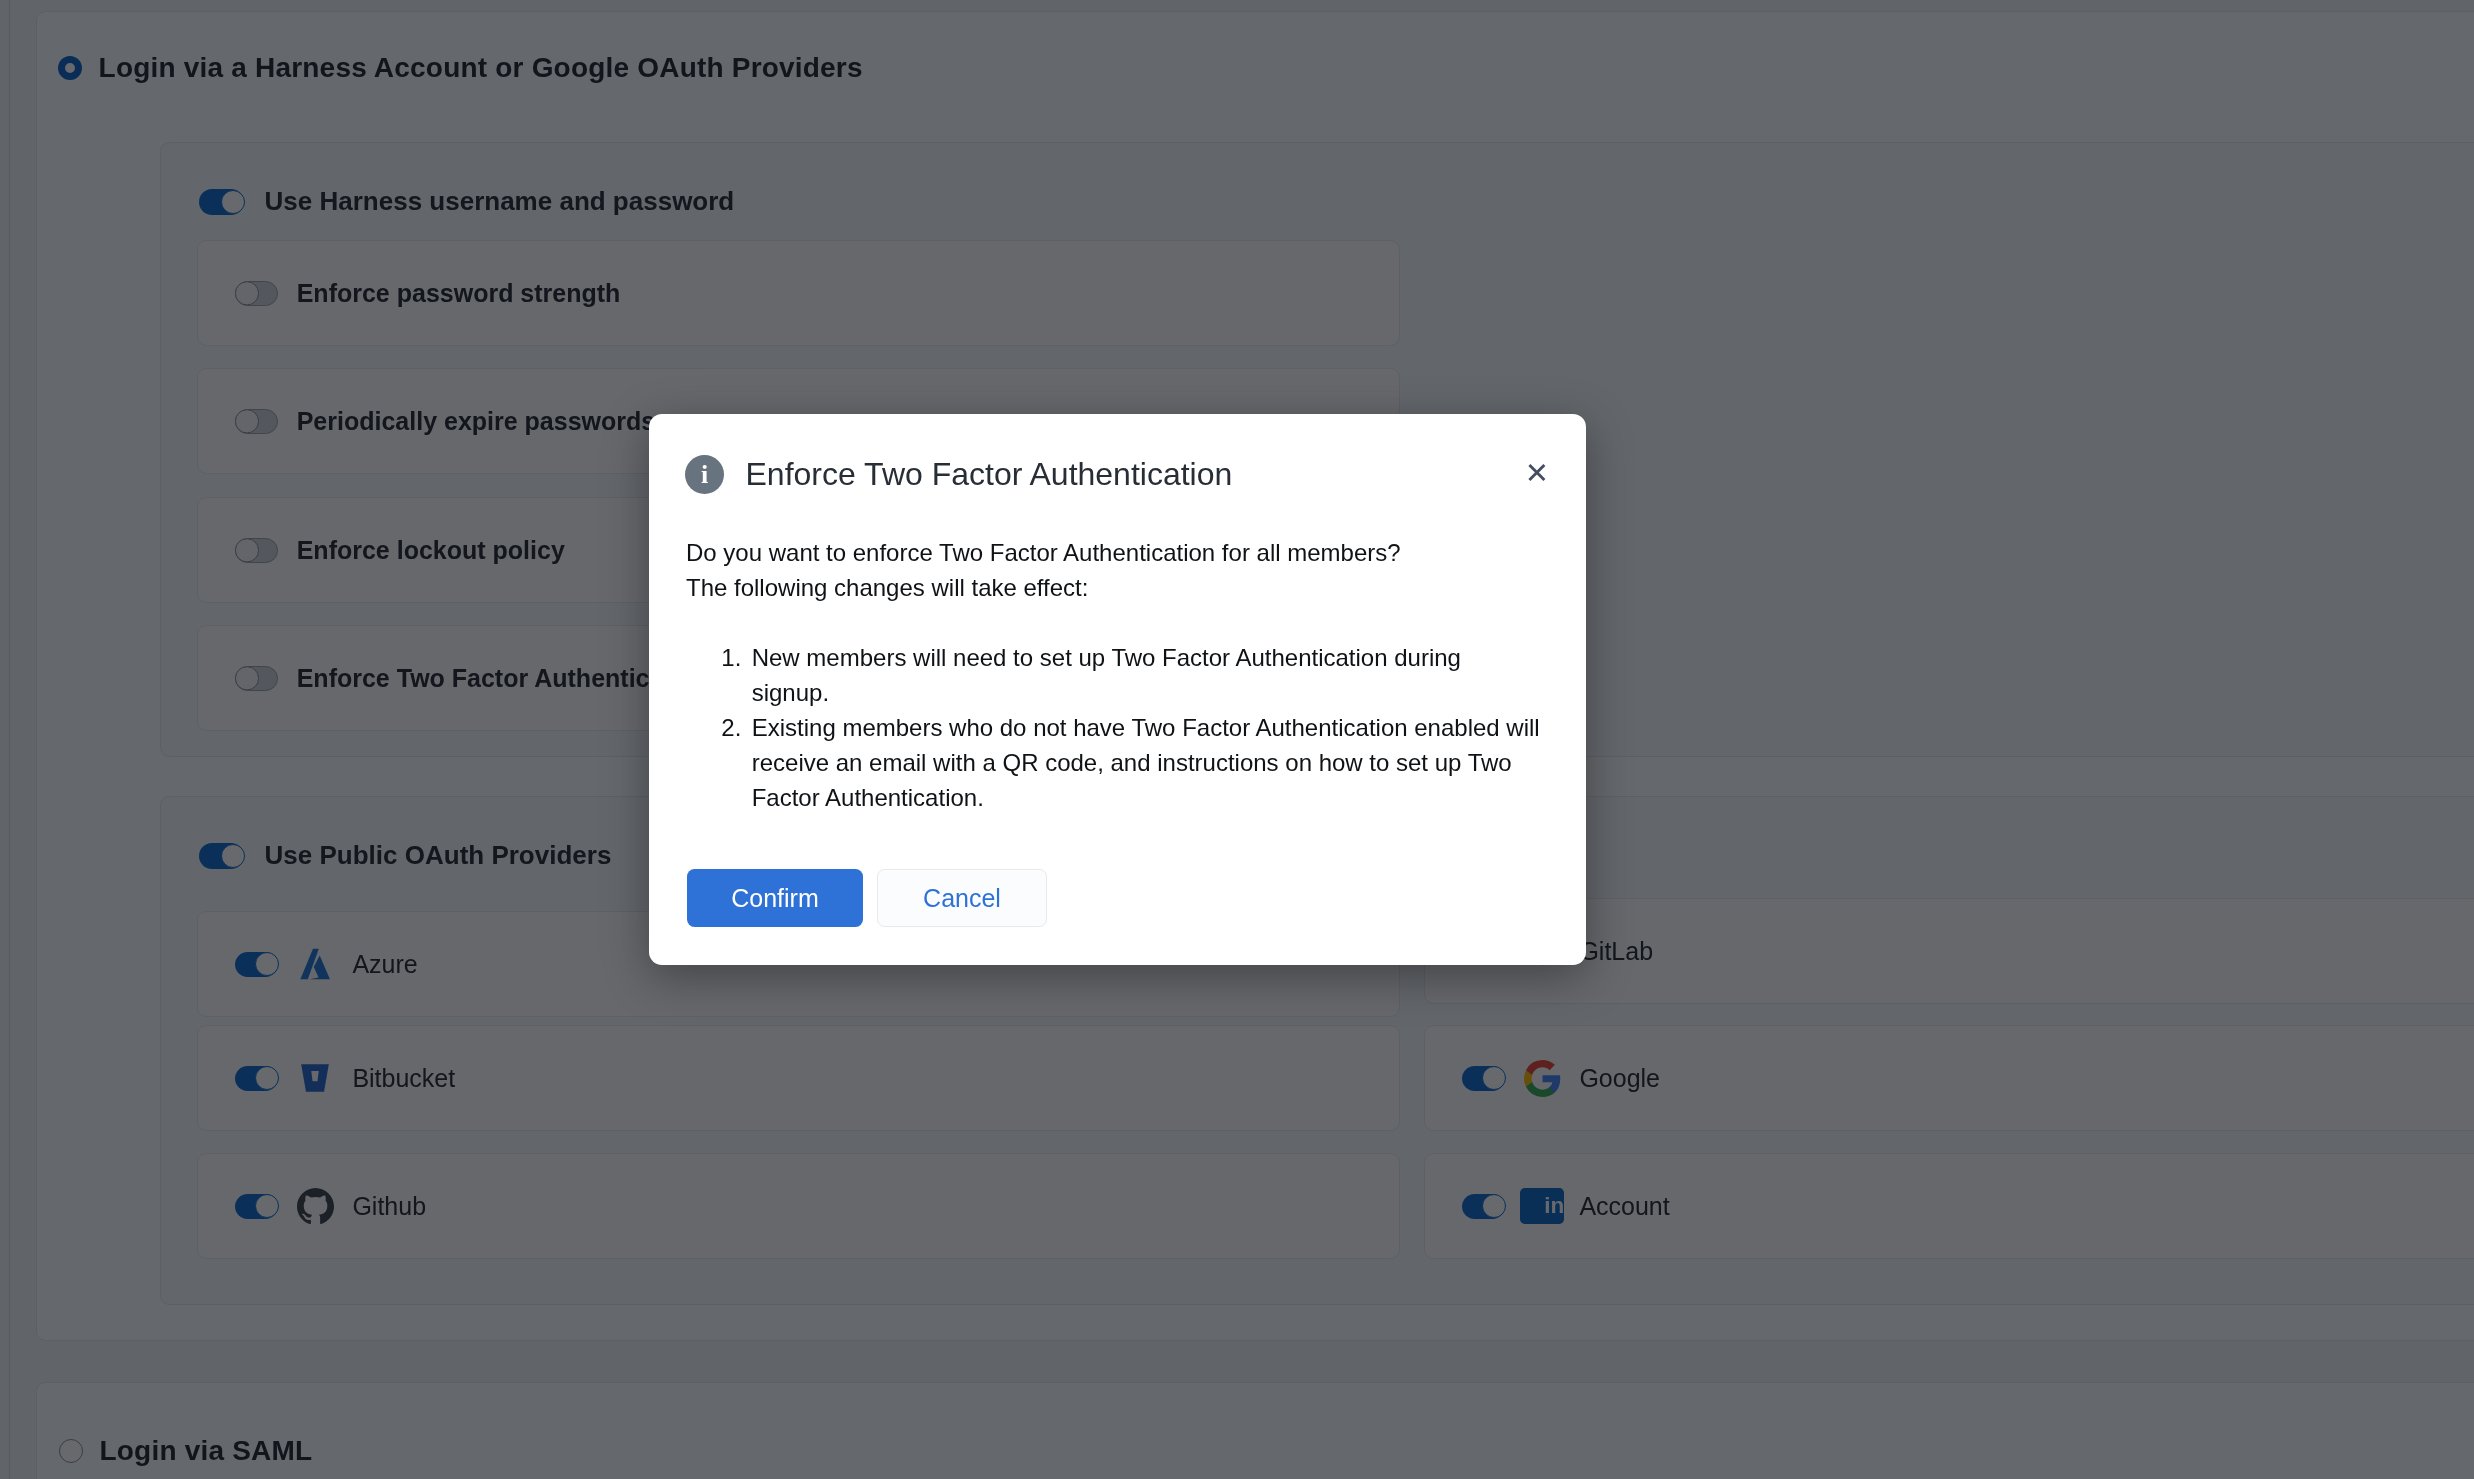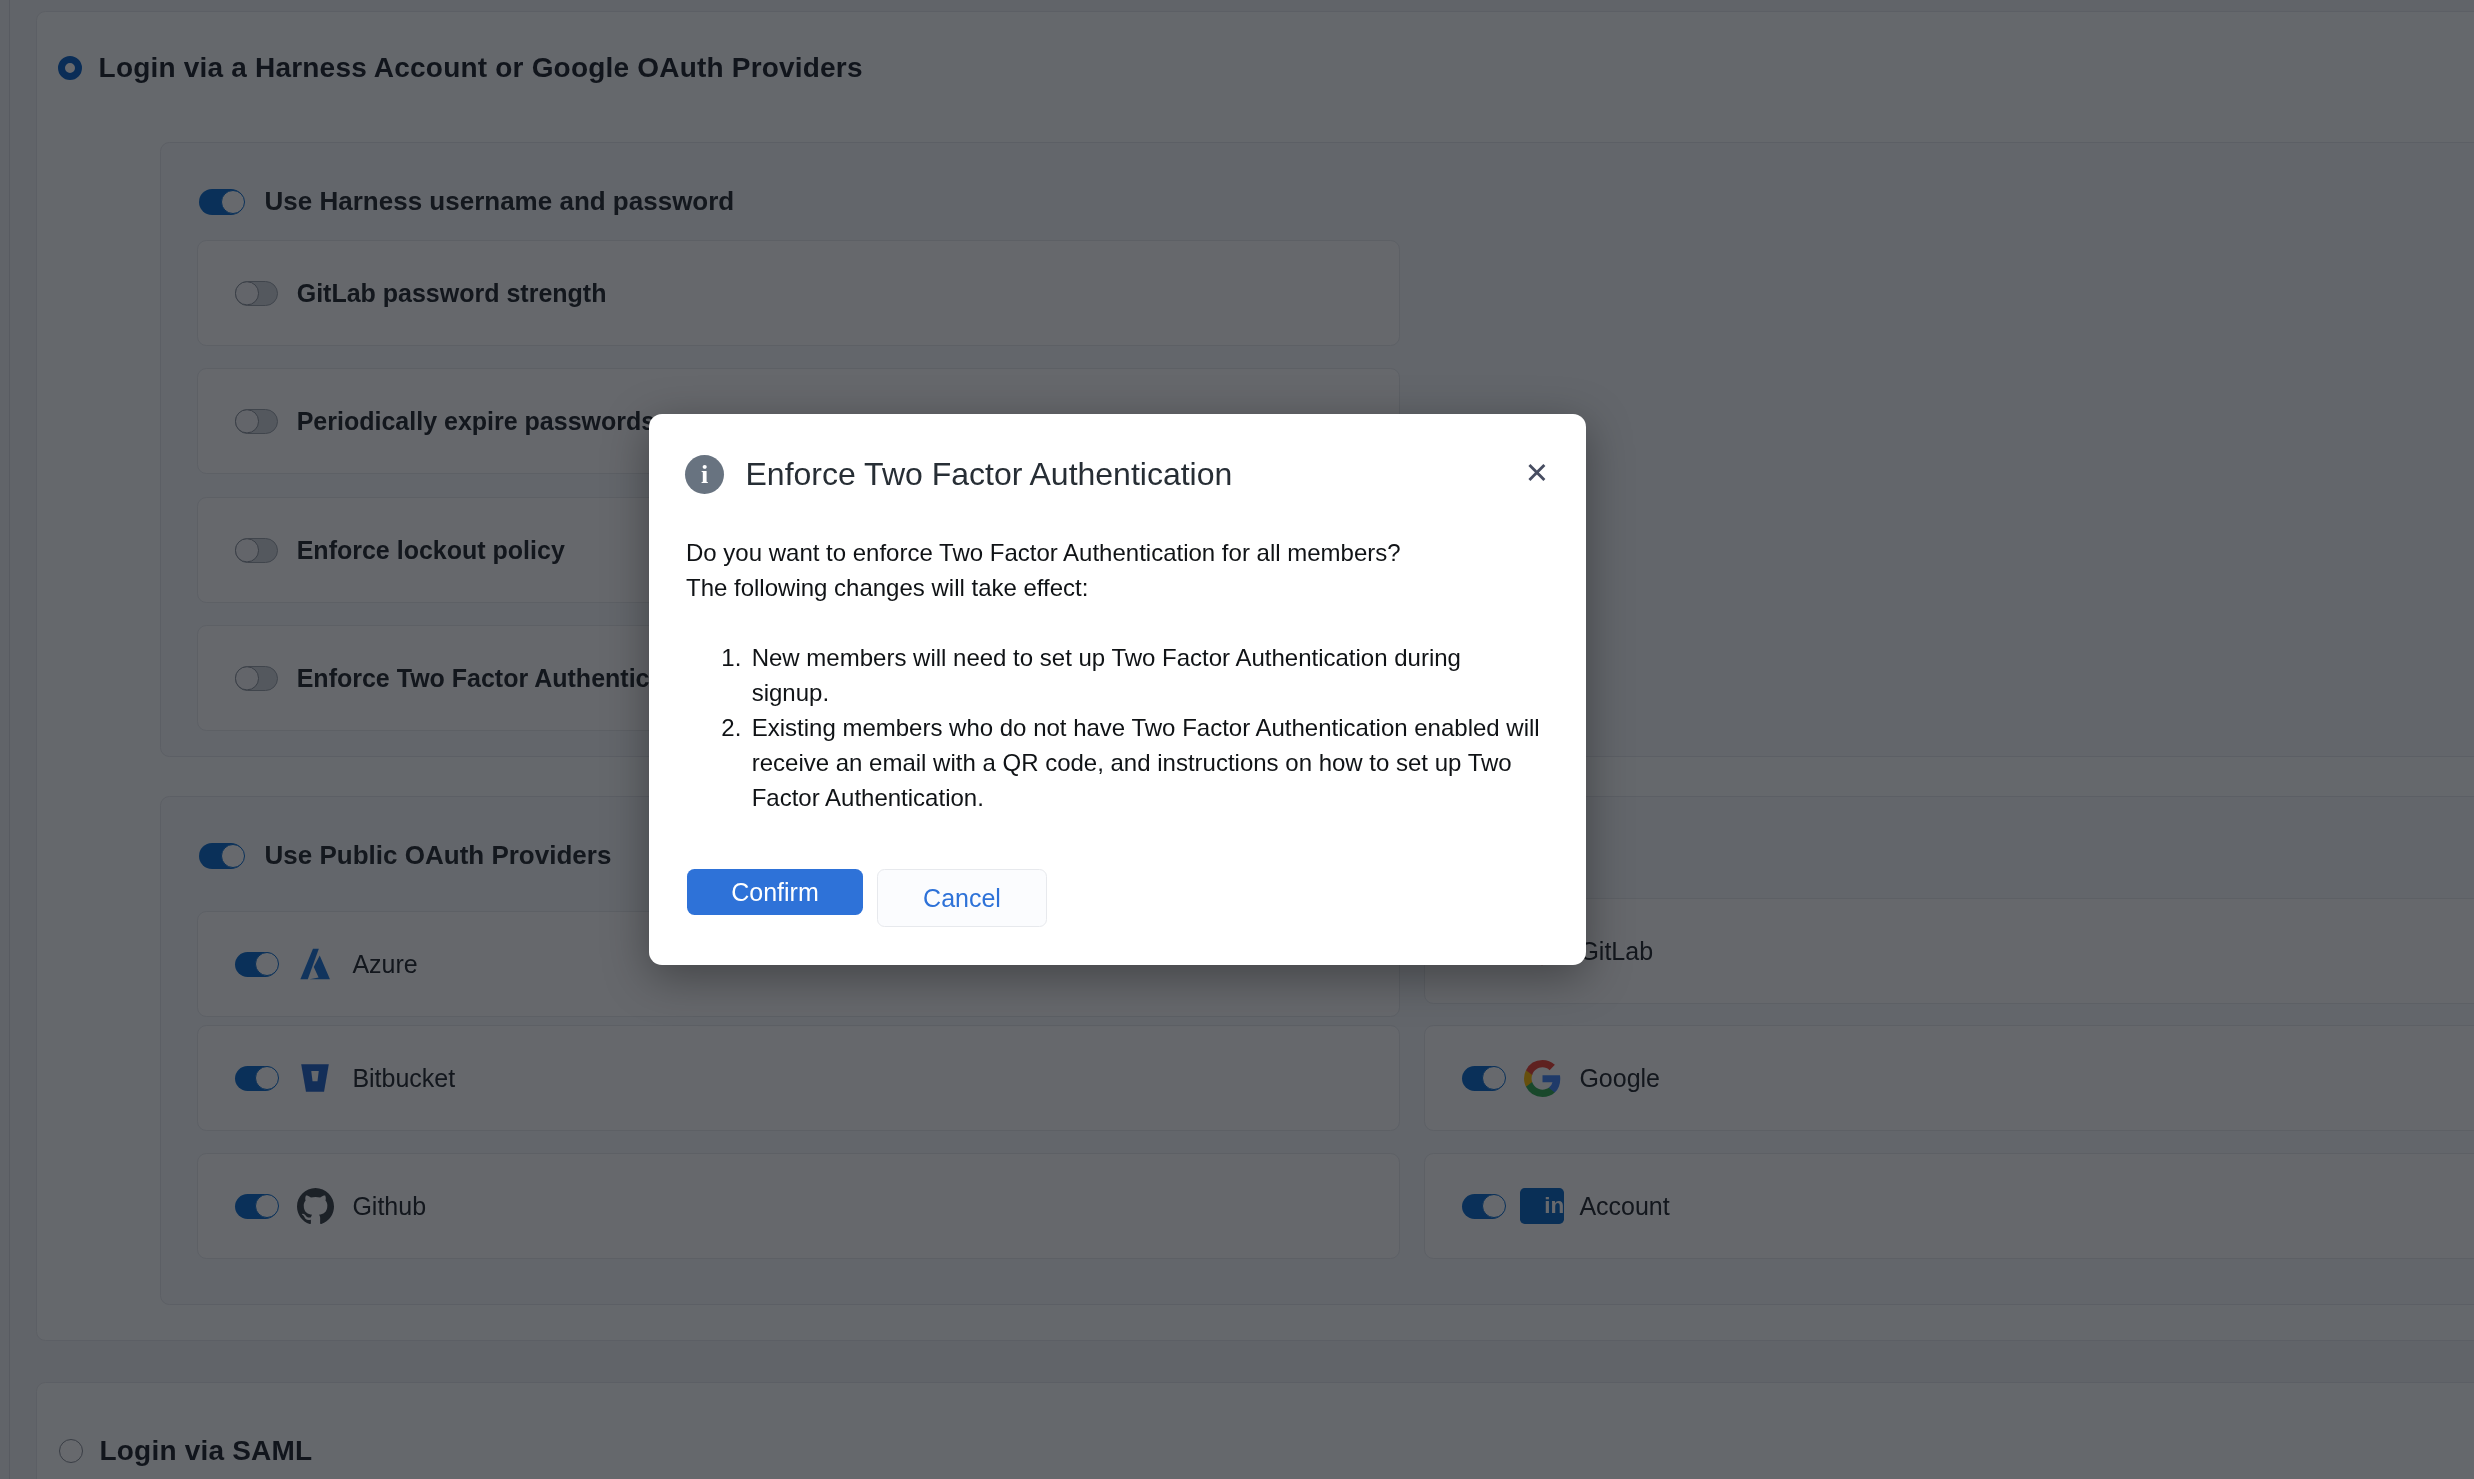--- a/index.html
+++ b/index.html
@@ -67,21 +67,21 @@
   .modal-close{
     position:absolute;right:37px;top:45px;font-size:29px;font-weight:600;color:#474d61;
     line-height:1;cursor:pointer;
   }
   .modal-body{padding:0 42px 0 37px;margin-top:41px;font-size:24px;line-height:35px;color:#101316;}
   .intro-line{display:block;}
   .modal-body ol{margin:35px 0 0 0;padding-left:62px;}
   .modal-body li{margin:0;padding-left:3.7px;}
   .modal-footer{position:absolute;left:38px;bottom:38px;display:flex;gap:14px;}
   .btn{border-radius:7.5px;font-size:25px;font-weight:500;display:flex;align-items:center;justify-content:center;box-sizing:border-box;cursor:pointer;}
-  .btn-confirm{width:176px;height:46px;background:#2e72d8;color:#ffffff;border:none;}
+  .btn-confirm{width:176px;height:58px;background:#2e72d8;color:#ffffff;border:none;}
   .btn-cancel{width:170px;height:58px;background:#fbfcfe;color:#2e72d8;border:0.9px solid #e7e9ed;}
 </style>
 </head>
 <body>
 
 <div class="abs panel-edge"></div>
 
 <div class="abs section-card" id="section-auth">
 
   <div class="abs radio-row" style="left:20.6px;top:40px;">
@@ -93,21 +93,21 @@
     <div class="abs toggle-row" style="left:38px;top:43px;">
       <span class="toggle lg on">
           <span class="knob"></span>
         </span>
       <span class="group-label">Use Harness username and password</span>
     </div>
     <div class="abs row-card" style="left:36px;top:97px;width:1203px;">
       <span class="toggle sm off">
           <span class="knob"></span>
         </span>
-      <span class="row-label">GitLab password strength</span>
+      <span class="row-label">Enforce password strength</span>
     </div>
     <div class="abs row-card" style="left:36px;top:225px;width:1203px;">
       <span class="toggle sm off">
           <span class="knob"></span>
         </span>
       <span class="row-label">Periodically expire passwords</span>
     </div>
     <div class="abs row-card" style="left:36px;top:354px;width:1203px;">
       <span class="toggle sm off">
           <span class="knob"></span>

